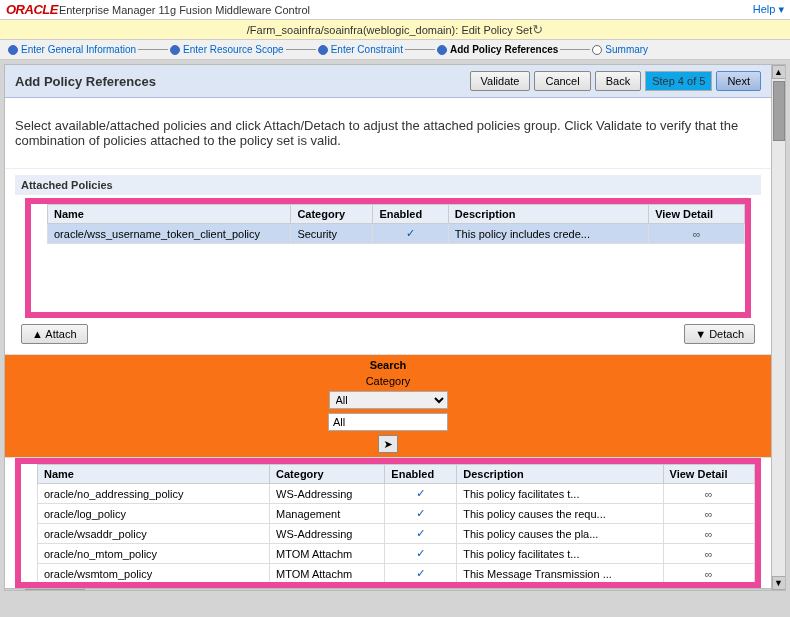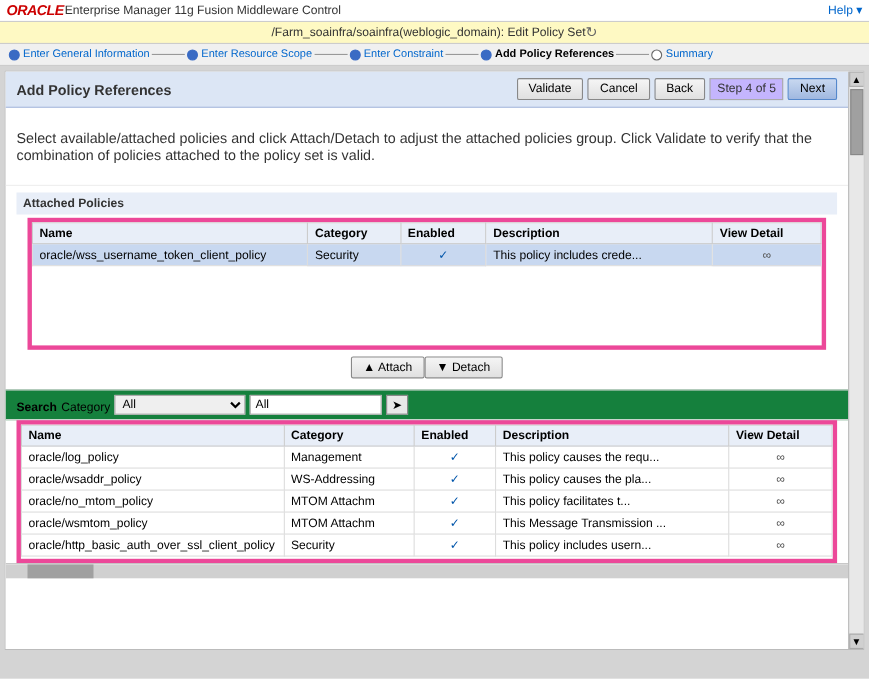--- a/index.html
+++ b/index.html
@@ -30,46 +30,46 @@
     
     .section-header { background: #dce6f5; border-bottom: 1px solid #aabbdd; padding: 6px 10px; display: flex; align-items: center; justify-content: space-between; }
     .section-title { font-size: 13px; font-weight: bold; color: #333; }
     .section-buttons { display: flex; gap: 4px; align-items: center; }
 
     
     .btn { font-size: 11px; padding: 3px 10px; border: 1px solid #888; background: linear-gradient(to bottom, #f5f5f5, #e0e0e0); cursor: pointer; border-radius: 2px; color: #000; }
     .btn-primary { background: linear-gradient(to bottom, #c8d8f0, #a0b8e0); border-color: #5588cc; }
 
     
-    .step-indicator { font-size: 11px; color: #333; padding: 3px 6px; border: 1px solid #aaa; background: #c4b5fd; }
+    .step-indicator { font-size: 11px; color: #333; padding: 3px 6px; border: 1px solid #aaa; background: #0ea5e9; }
 
     
     .info-text { padding: 20px 10px; font-size: 13px; color: #333; border-bottom: 1px solid #eee; }
 
     
     .subsection { padding: 6px 10px; }
     .subsection-title { font-size: 12px; font-weight: bold; color: #1a4a8a; margin-bottom: 4px; }
     .sub-subsection-title { font-size: 11px; font-weight: bold; color: #333; margin-bottom: 3px; padding: 4px 6px; background: #e8eef8; }
 
     
     .policy-table { width: 100%; border-collapse: collapse; font-size: 11px; }
     .policy-table th { background: #e8eef8; border: 1px solid #ccc; padding: 3px 6px; text-align: left; font-weight: bold; font-size: 11px; }
     .policy-table td { border: 1px solid #ddd; padding: 3px 6px; font-size: 11px; }
     .policy-table tr.selected td { background: #c8d8f0; }
 
     
-    .table-container { overflow-y: auto; border: 4px solid #ec4899; margin: 0 10px; }
+    .table-container { overflow-y: auto; border: 6px solid #ec4899; margin: 0 10px; padding-left: 16px; }
     .attached-table-container { height: 120px; }
     .available-table-container { height: 130px; overflow-y: auto; }
 
     
-    .action-row { display: flex; justify-content: center; padding: 6px; }
-
-    
-    .search-bar { display: flex; align-items: flex-end; gap: 4px; padding: 4px 10px; background: #15803d; border-bottom: 1px solid #ddd; border-top: 1px solid #ddd; }
+    .action-row { display: flex; justify-content: space-between; padding: 6px; }
+
+    
+    .search-bar { display: flex; align-items: center; gap: 4px; padding: 4px 10px; background: #f97316; border-bottom: 1px solid #ddd; border-top: 1px solid #ddd; flex-direction: column; }
     .search-label { font-size: 11px; font-weight: bold; }
     .search-select { font-size: 11px; border: 1px solid #aaa; padding: 1px 2px; height: 18px; }
     .search-input { font-size: 11px; border: 1px solid #aaa; padding: 1px 4px; height: 18px; width: 120px; }
     .search-go-btn { font-size: 11px; padding: 1px 4px; border: 1px solid #888; background: #e8e8e8; cursor: pointer; height: 18px; }
 
     
     .checkmark { color: #0055aa; font-size: 12px; text-align: center; }
 
     
     .view-icon { color: #555; font-size: 12px; cursor: pointer; }
@@ -202,20 +202,27 @@
           <thead>
             <tr>
               <th>Name</th>
               <th>Category</th>
               <th>Enabled</th>
               <th>Description</th>
               <th>View Detail</th>
             </tr>
           </thead>
           <tbody id="available-table-body">
+          <tr>
+      <td class="truncate">oracle/no_addressing_policy</td>
+      <td>WS-Addressing</td>
+      <td class="checkmark">✓</td>
+      <td class="desc-truncate">This policy facilitates t...</td>
+      <td class="view-icon" style="text-align:center;">∞</td>
+    </tr>
               <tr>
       <td class="truncate">oracle/log_policy</td>
       <td>Management</td>
       <td class="checkmark">✓</td>
       <td class="desc-truncate">This policy causes the requ...</td>
       <td class="view-icon" style="text-align:center;">∞</td>
     </tr>
               <tr>
       <td class="truncate">oracle/wsaddr_policy</td>
       <td>WS-Addressing</td>

